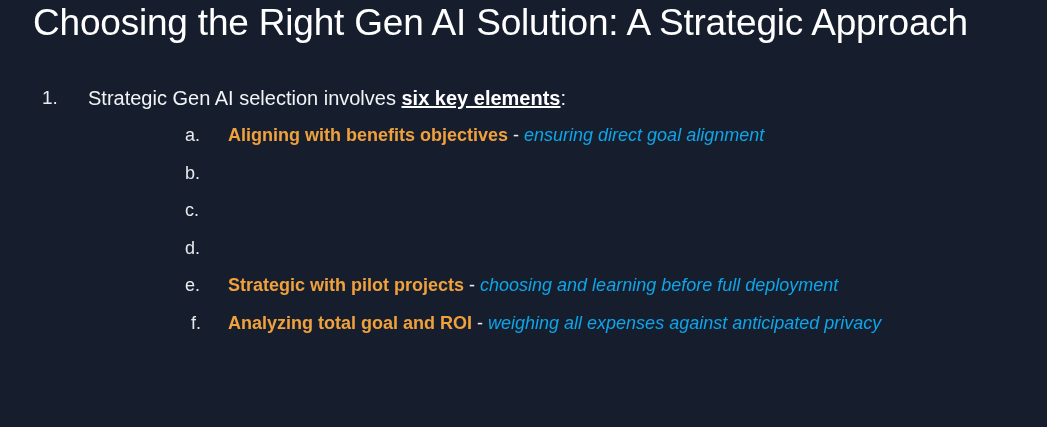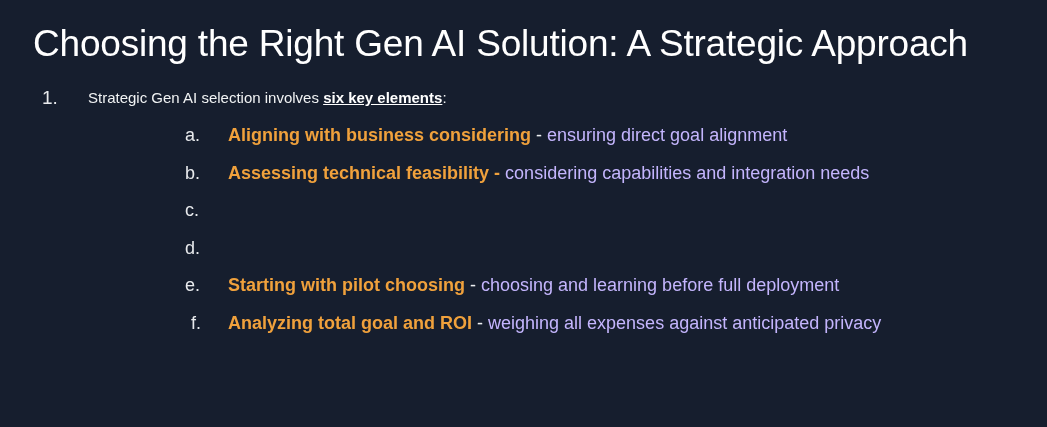--- a/index.html
+++ b/index.html
@@ -16,21 +16,21 @@
   .slide {
     position: relative;
     width: 1047px;
     height: 427px;
     background: #161e2e;
     box-sizing: border-box;
   }
   .slide-title {
     position: absolute;
     left: 33px;
-    top: 23px;
+    top: 2px;
     font-size: 37px;
     font-weight: 400;
     color: #ffffff;
     letter-spacing: -0.2px;
     white-space: nowrap;
   }
   .outline {
     position: absolute;
     left: 0;
     top: 84px;
@@ -44,21 +44,21 @@
   }
   .lvl1-marker {
     position: absolute;
     left: 42px;
     top: 0;
     font-size: 19px;
     color: #e8eaed;
     line-height: 28px;
   }
   .lvl1-text {
-    font-size: 15px;
+    font-size: 20px;
     color: #f1f3f4;
     line-height: 28px;
   }
   .lvl2-list {
     margin-top: 9px;
   }
   .lvl2-item {
     position: relative;
     padding-left: 140px;
     margin-bottom: 9.5px;
@@ -88,21 +88,22 @@
     color: #f0a13c;
   }
   .dash-orange {
     font-weight: bold;
     color: #f0a13c;
   }
   .dash-plain {
     color: #eceff1;
   }
   .desc {
-    color: #c4b5fd;
+    font-style: italic;
+    color: #0ea5e9;
   }
   .u-bold {
     font-weight: bold;
     text-decoration: underline;
     color: #ffffff;
   }
 </style>
 </head>
 <body>
 
@@ -113,39 +114,38 @@
   <div class="outline">
 
     <div class="lvl1-item">
       <span class="lvl1-marker">1.</span>
       <span class="lvl1-text"><span>Strategic Gen AI selection involves </span><span class="u-bold">six key elements</span><span>:</span></span>
 
       <div class="lvl2-list">
 
         <div class="lvl2-item">
           <span class="lvl2-marker">a.</span>
-          <span class="lvl2-text"><span class="lead">Aligning with business considering</span><span class="dash-plain"> - </span><span class="desc">ensuring direct goal alignment</span></span>
+          <span class="lvl2-text"><span class="lead">Aligning with benefits objectives</span><span class="dash-plain"> - </span><span class="desc">ensuring direct goal alignment</span></span>
         </div>
 
         <div class="lvl2-item">
           <span class="lvl2-marker">b.</span>
-          <span class="lvl2-text"><span class="lead">Assessing technical feasibility</span><span class="dash-orange"> - </span><span class="desc">considering capabilities and integration needs</span></span>
         </div>
 
         <div class="lvl2-item">
           <span class="lvl2-marker">c.</span>
         </div>
 
         <div class="lvl2-item">
           <span class="lvl2-marker">d.</span>
         </div>
 
         <div class="lvl2-item">
           <span class="lvl2-marker">e.</span>
-          <span class="lvl2-text"><span class="lead">Starting with pilot choosing</span><span class="dash-plain"> - </span><span class="desc">choosing and learning before full deployment</span></span>
+          <span class="lvl2-text"><span class="lead">Strategic with pilot projects</span><span class="dash-plain"> - </span><span class="desc">choosing and learning before full deployment</span></span>
         </div>
 
         <div class="lvl2-item">
           <span class="lvl2-marker narrow">f.</span>
           <span class="lvl2-text"><span class="lead">Analyzing total goal and ROI</span><span class="dash-plain"> - </span><span class="desc">weighing all expenses against anticipated privacy</span></span>
         </div>
 
       </div>
     </div>
 

